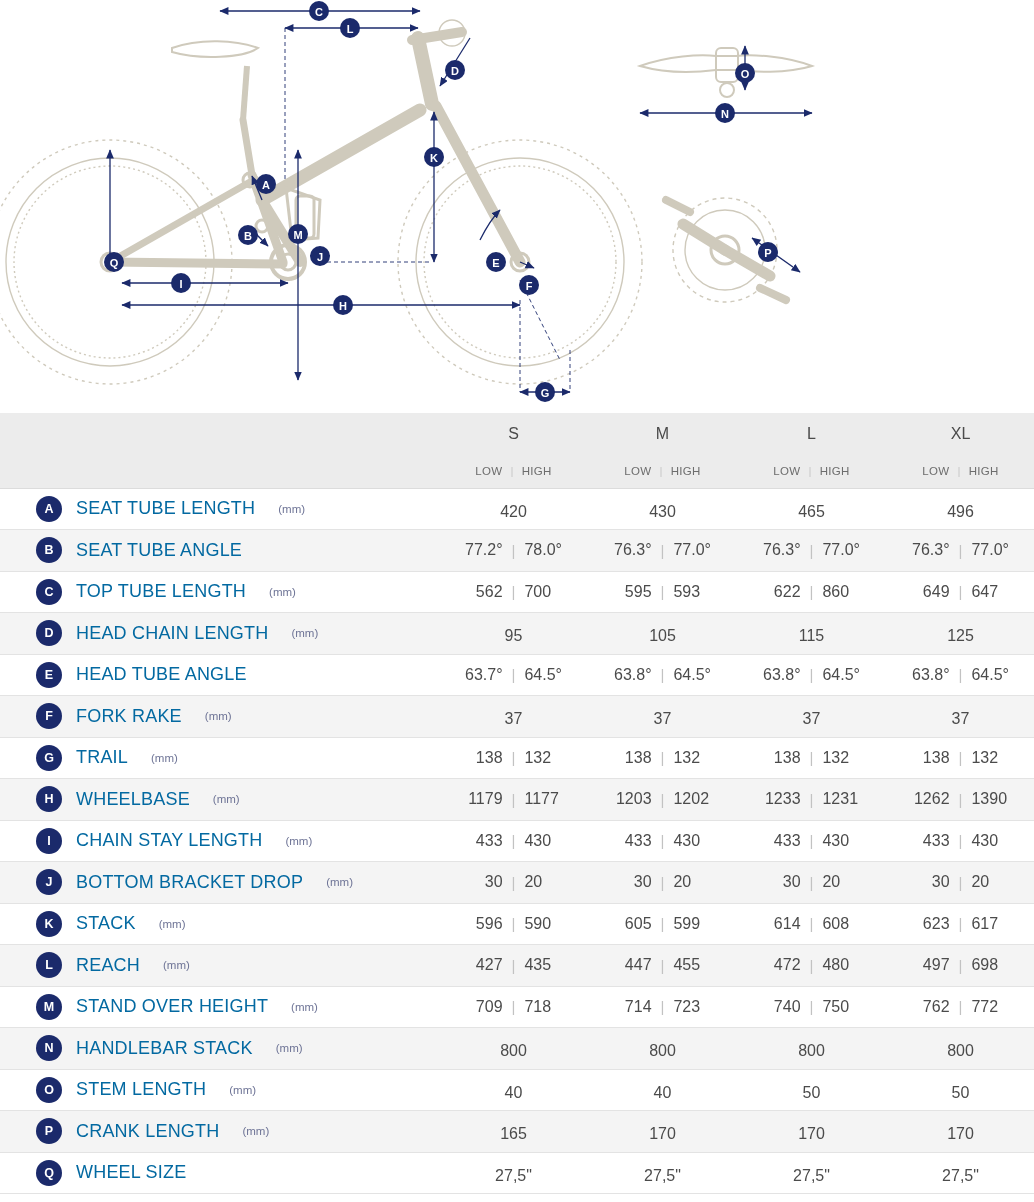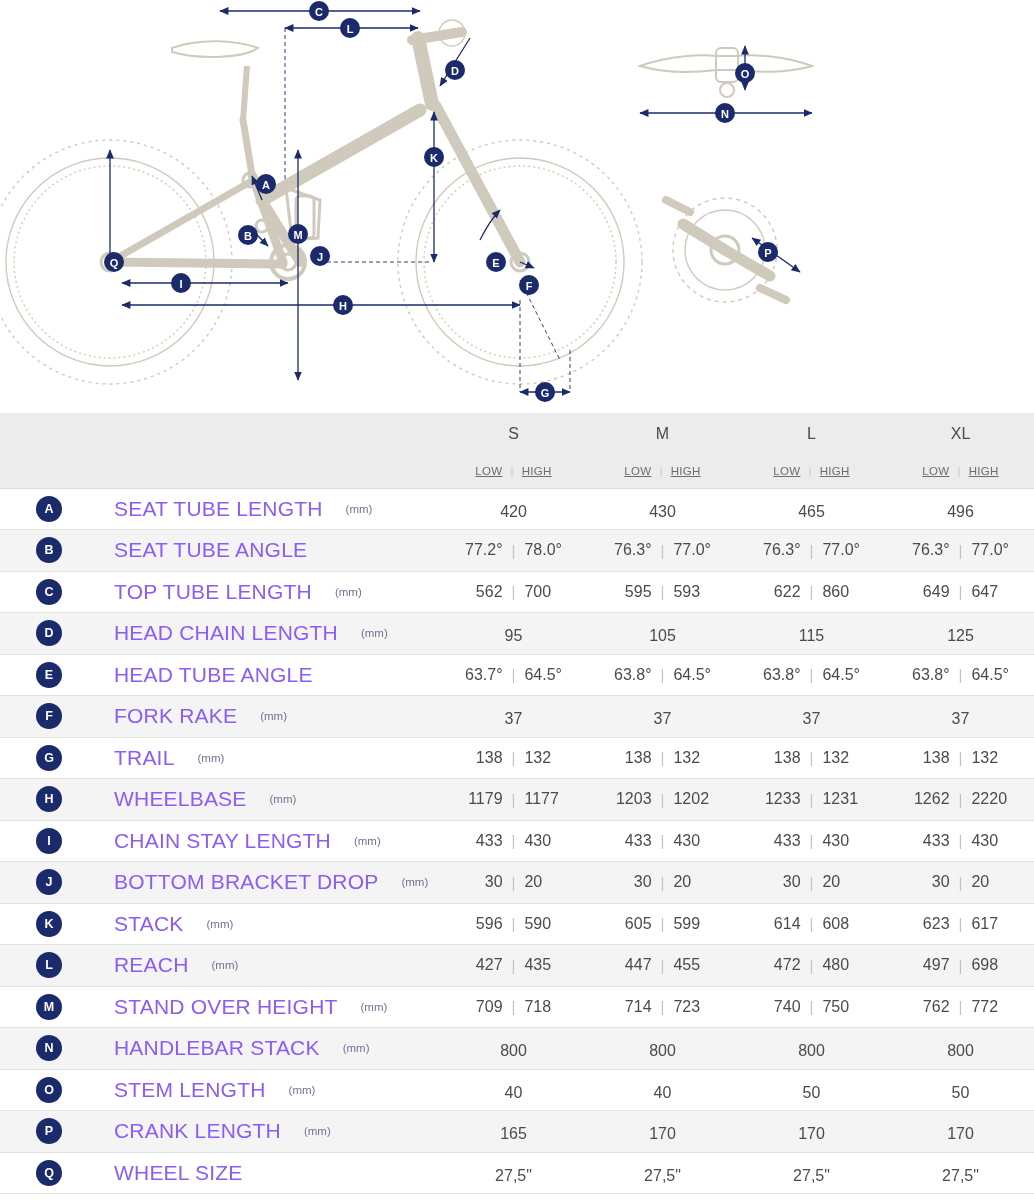--- a/index.html
+++ b/index.html
@@ -54,21 +54,20 @@
     border-bottom: 1px solid #dcdcdc;
   }
   .lh {
     display: flex;
     align-items: center;
     justify-content: center;
     gap: 8px;
     font-size: 11.5px;
     letter-spacing: .3px;
     color: #6d6d6d;
-    text-decoration: underline;
   }
   .lh .bar { color: #c9c9c9; }
 
   
   .row-even td { background: #ffffff; }
   .row-odd  td { background: #f4f4f4; }
 
   td.label-cell {
     height: 41.5px;
     padding-left: 0;
@@ -85,25 +84,24 @@
     background: #1b2a6b;
     color: #ffffff;
     font-size: 12.5px;
     font-weight: 700;
     display: flex;
     align-items: center;
     justify-content: center;
     flex: 0 0 auto;
   }
   .lname {
-    color: #8b5cf6;
-    font-size: 21px;
+    color: #0369a1;
+    font-size: 18px;
     letter-spacing: .2px;
     white-space: nowrap;
-    margin-left: 38px;
   }
   .unit {
     color: #6e7496;
     font-size: 11.5px;
     margin-left: 9px;
   }
 
   td.val-cell {
     text-align: center;
     color: #4b4b4b;
@@ -589,21 +587,21 @@
             <div class="pair">
               <span>1233</span>
               <span class="sep">|</span>
               <span>1231</span>
             </div>
           </td>
           <td class="val-cell">
             <div class="pair">
               <span>1262</span>
               <span class="sep">|</span>
-              <span>2220</span>
+              <span>1390</span>
             </div>
           </td>
         </tr>
         <tr class="row-even">
           <td class="label-cell">
             <div class="label-wrap">
               <span class="badge">I</span>
               <span class="lname">CHAIN STAY LENGTH</span>
               <span class="unit">(mm)</span>
             </div>

